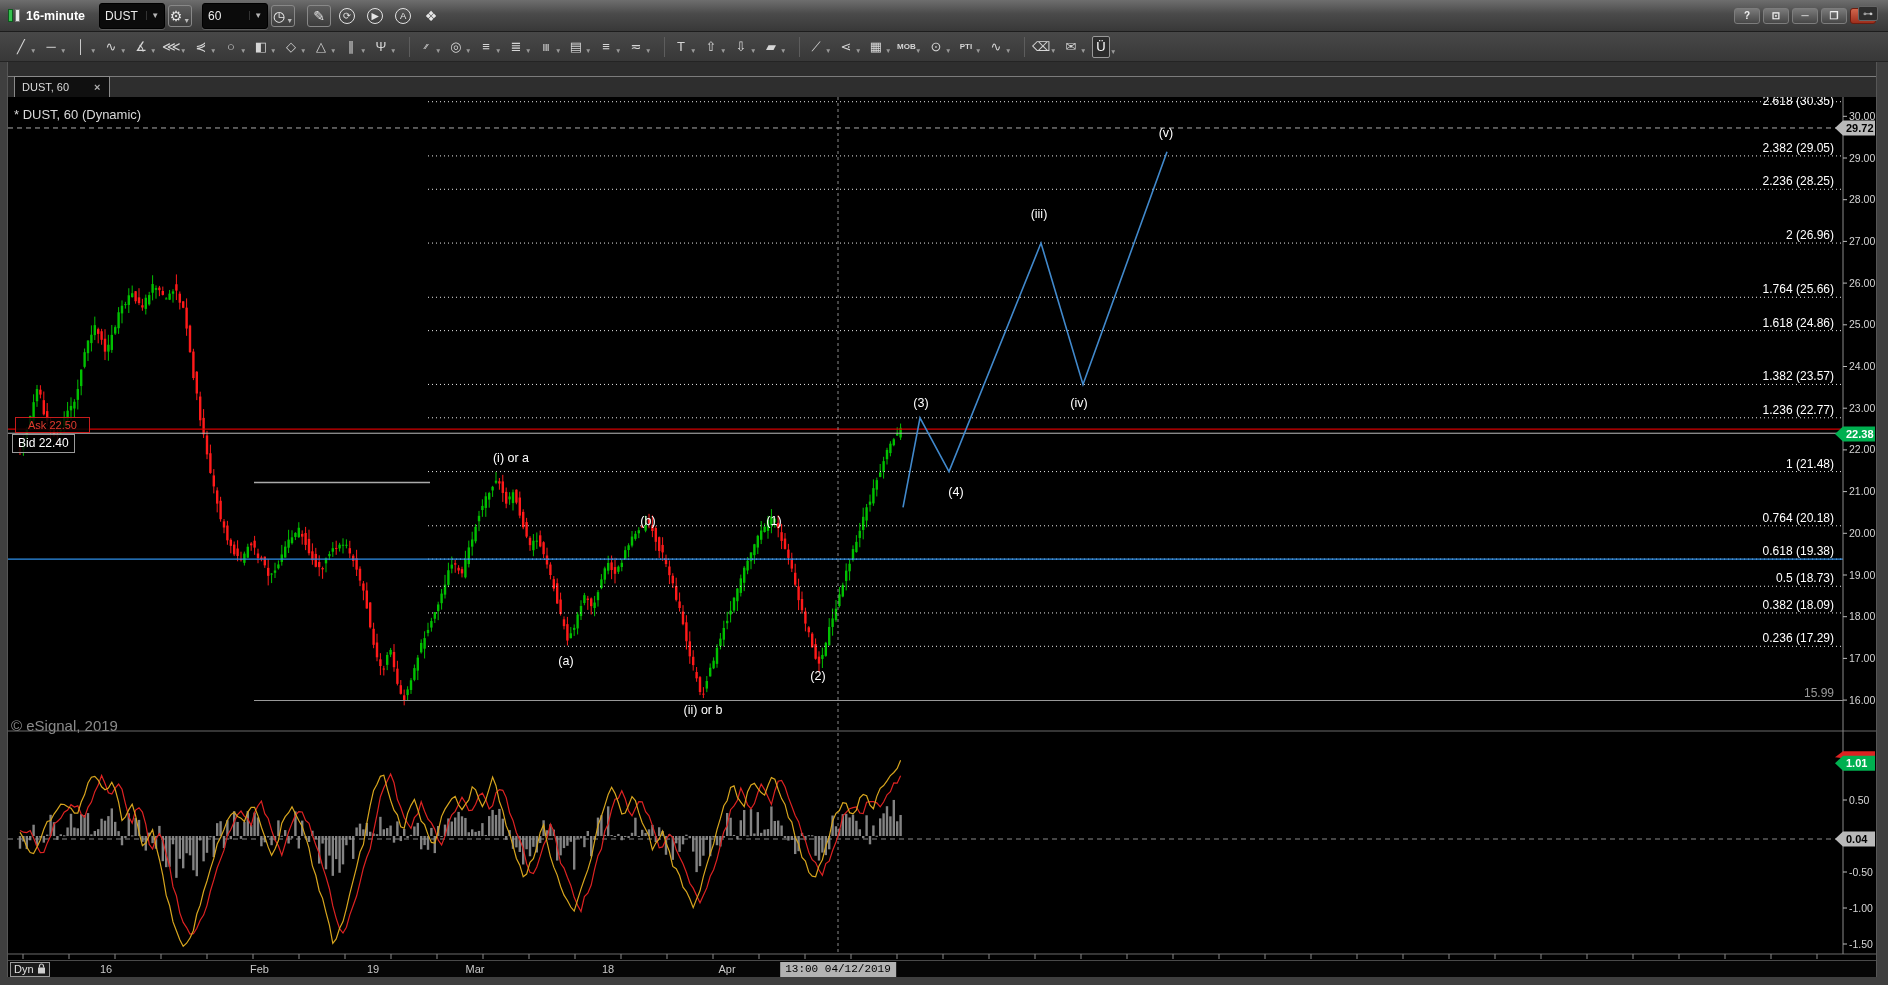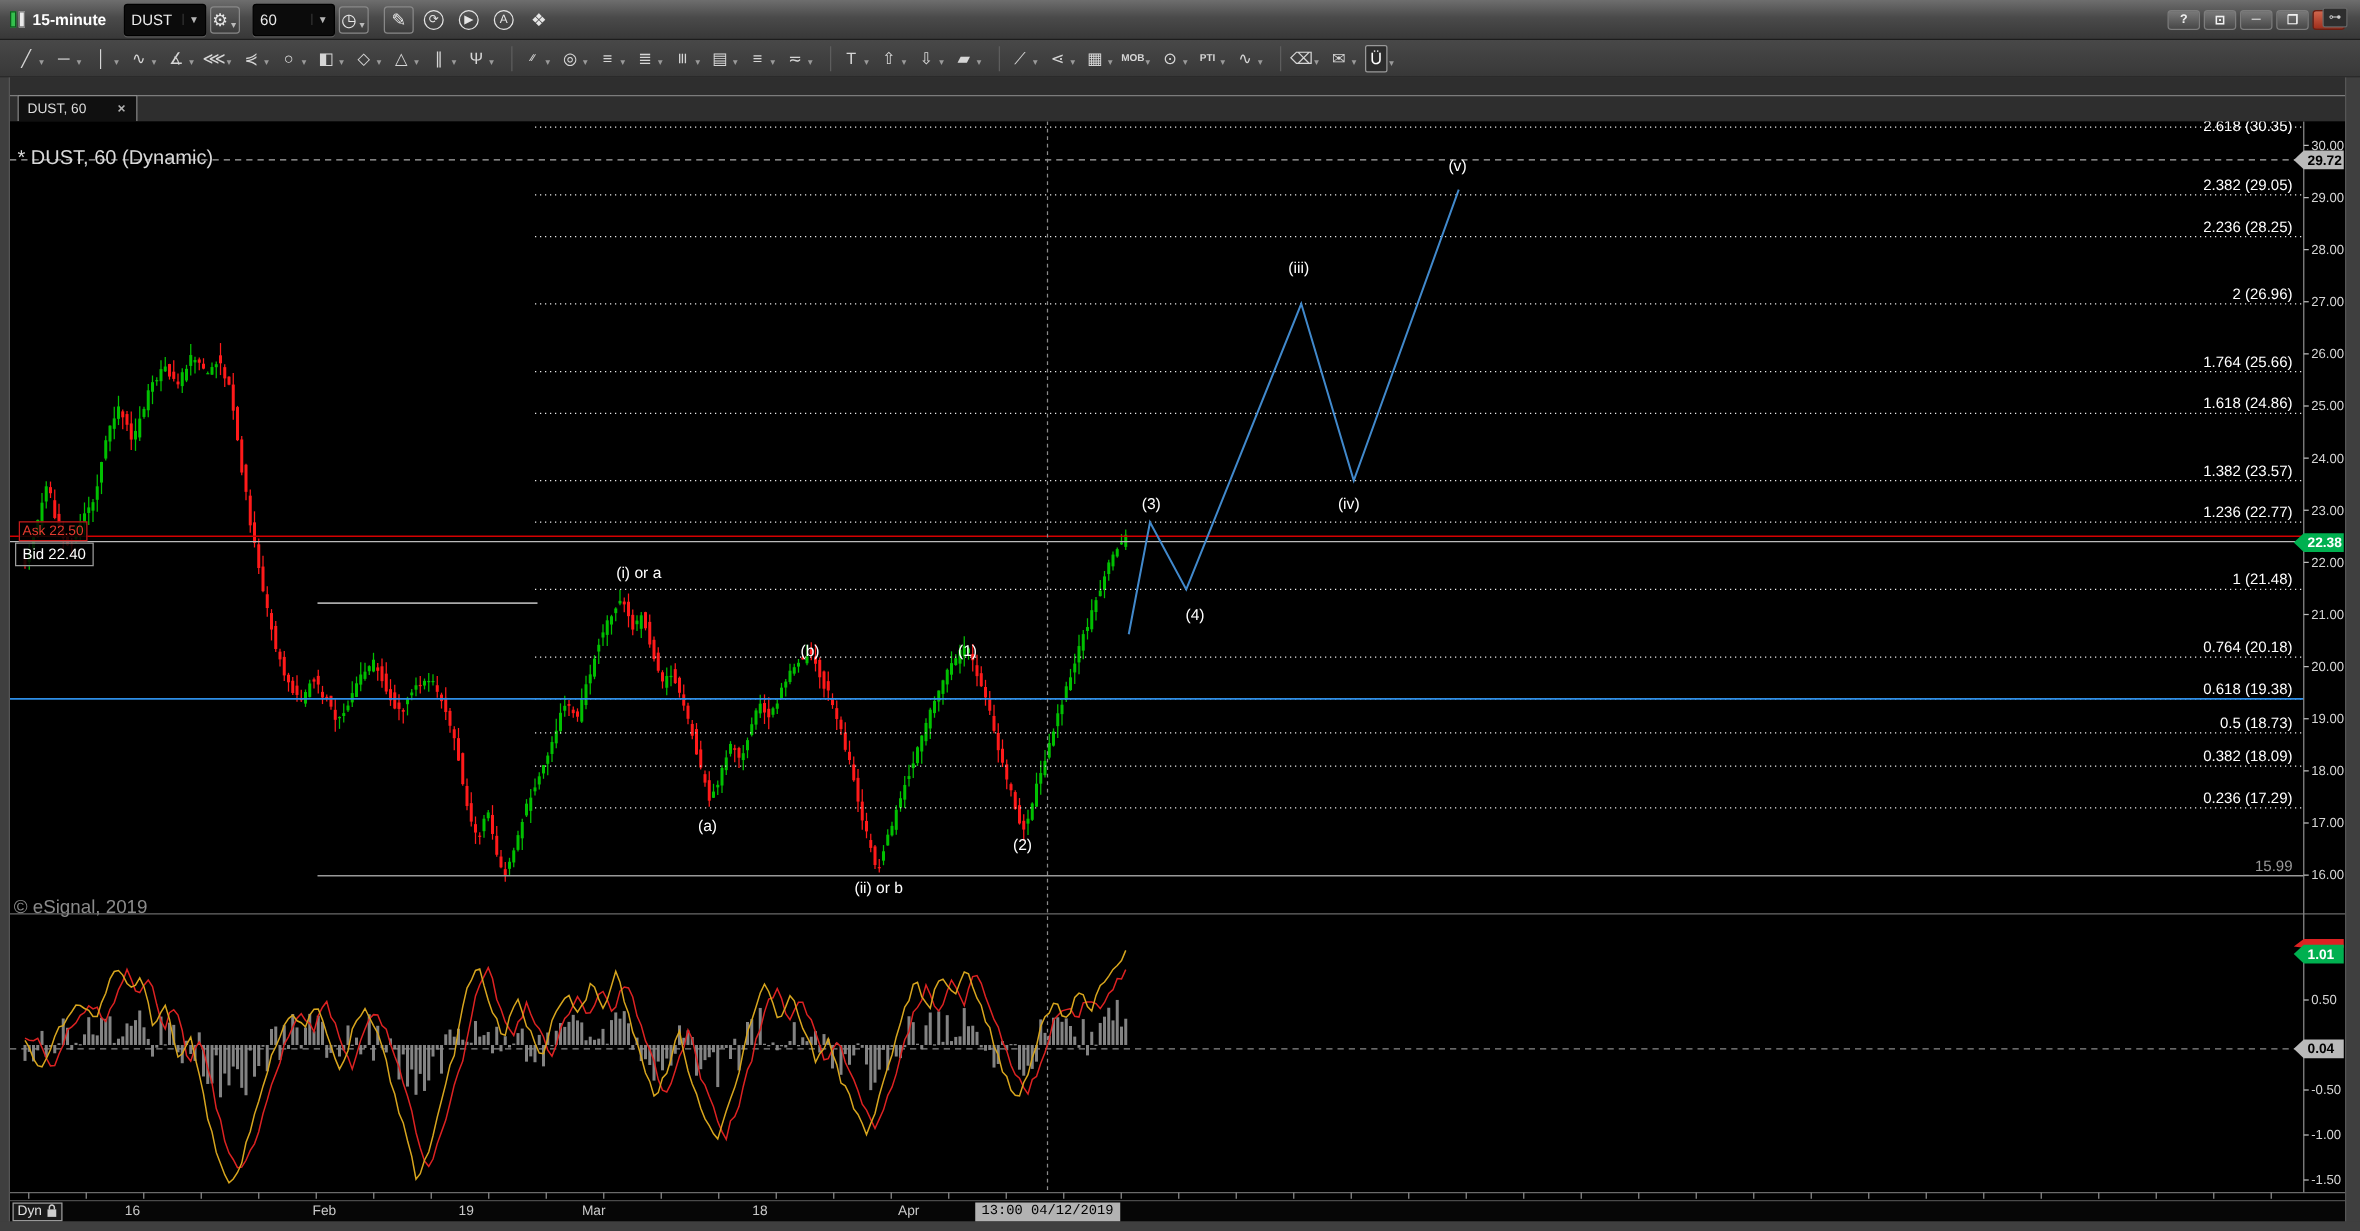--- a/index.html
+++ b/index.html
@@ -52,23 +52,23 @@
   #tabrow{position:absolute;left:8px;top:62px;width:1868px;height:35px;background:#2e2e2e;}
   #tabline{position:absolute;left:0;top:14px;width:100%;height:1px;background:#7c7c7c;}
   #tab-dust{position:absolute;left:6px;top:14px;height:21px;min-width:96px;background:#101010;
     border:1px solid #8a8a8a;border-bottom:none;display:flex;align-items:center;gap:25px;
     padding:0 7px;color:#dcdcdc;font-size:11px;}
   #tab-dust .x{color:#b0b0b0;font-size:11px;font-weight:bold;}
 
   
   #chart-region{position:absolute;left:8px;top:97px;width:1868px;height:863px;background:#000;overflow:hidden;}
   #chart-svg{position:absolute;left:0;top:0;}
-  #chart-title{position:absolute;left:6px;top:21px;color:#d9d9d9;font-size:16px;}
+  #chart-title{position:absolute;left:6px;top:10px;color:#d9d9d9;font-size:13px;}
   #ask-box{position:absolute;left:7px;top:320px;border:1px solid #c71b1b;color:#e23a2e;
-    background:rgba(0,0,0,.85);font-size:11px;padding:0 2px;line-height:14px;}
+    background:rgba(0,0,0,.85);font-size:11px;padding:0 12px;line-height:14px;}
   #bid-box{position:absolute;left:4px;top:337px;border:1px solid #9a9a9a;color:#ffffff;
     background:rgba(0,0,0,.85);font-size:12px;padding:1px 5px;line-height:15px;}
   #copyright{position:absolute;left:3px;top:620px;color:#8a8a8a;font-size:15px;}
 
   
   #xaxis{position:absolute;left:8px;top:960px;width:1868px;height:17px;background:#060606;
     border-top:1px solid #4a4a4a;color:#c9c9c9;font-size:11px;}
   #dyn-btn{position:absolute;left:2px;top:1px;height:15px;display:flex;align-items:flex-start;gap:3px;
     border:1px solid #9a9a9a;background:#1b1b1b;padding:0 3px;color:#e0e0e0;font-size:11px;}
   .xlabel{position:absolute;top:2px;transform:translateX(-50%);}
@@ -78,21 +78,21 @@
 </head>
 <body>
 
 <div id="window">
 
   <div id="titlebar">
     <span class="appicon">
         <span class="bar1"></span>
         <span class="bar2"></span>
       </span>
-    <span id="interval-label">15-minute</span>
+    <span id="interval-label">16-minute</span>
     <div class="combo">
       <span>DUST</span>
       <span class="arr">▼</span>
     </div>
     <div class="tbtn boxed">
       <span>⚙</span>
         <span class="mini-arr">▼</span>
     </div>
     <div class="combo" style="margin-left:6px;">
       <span>60</span>

